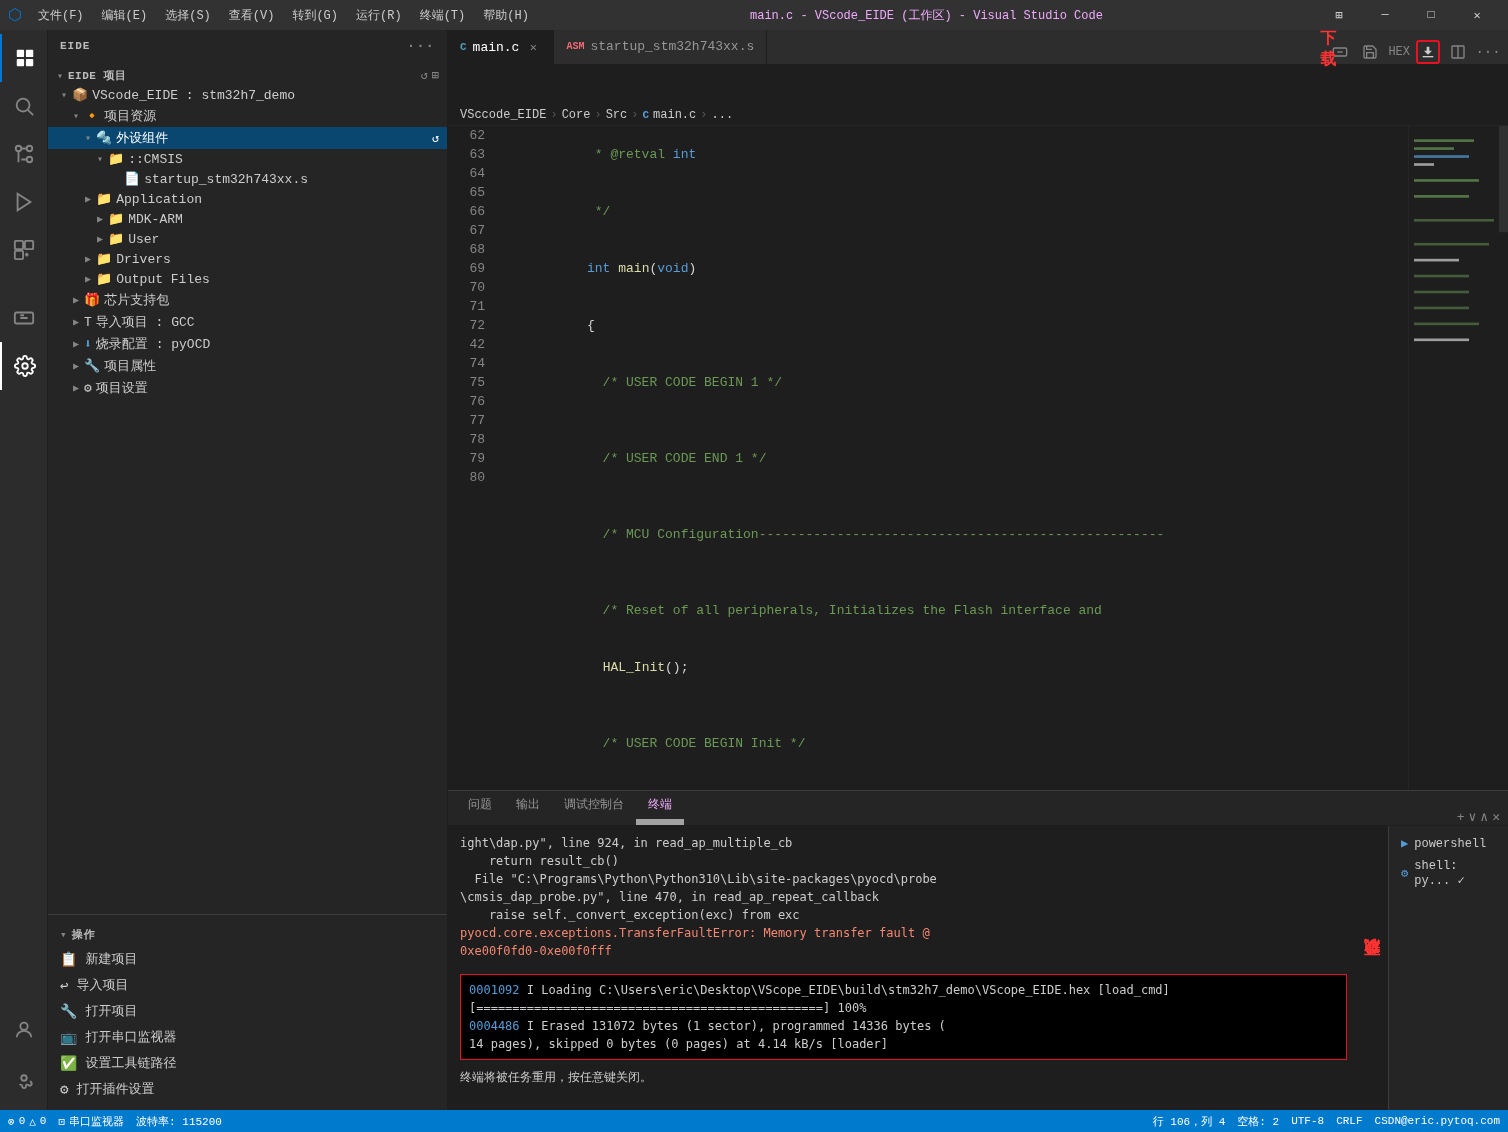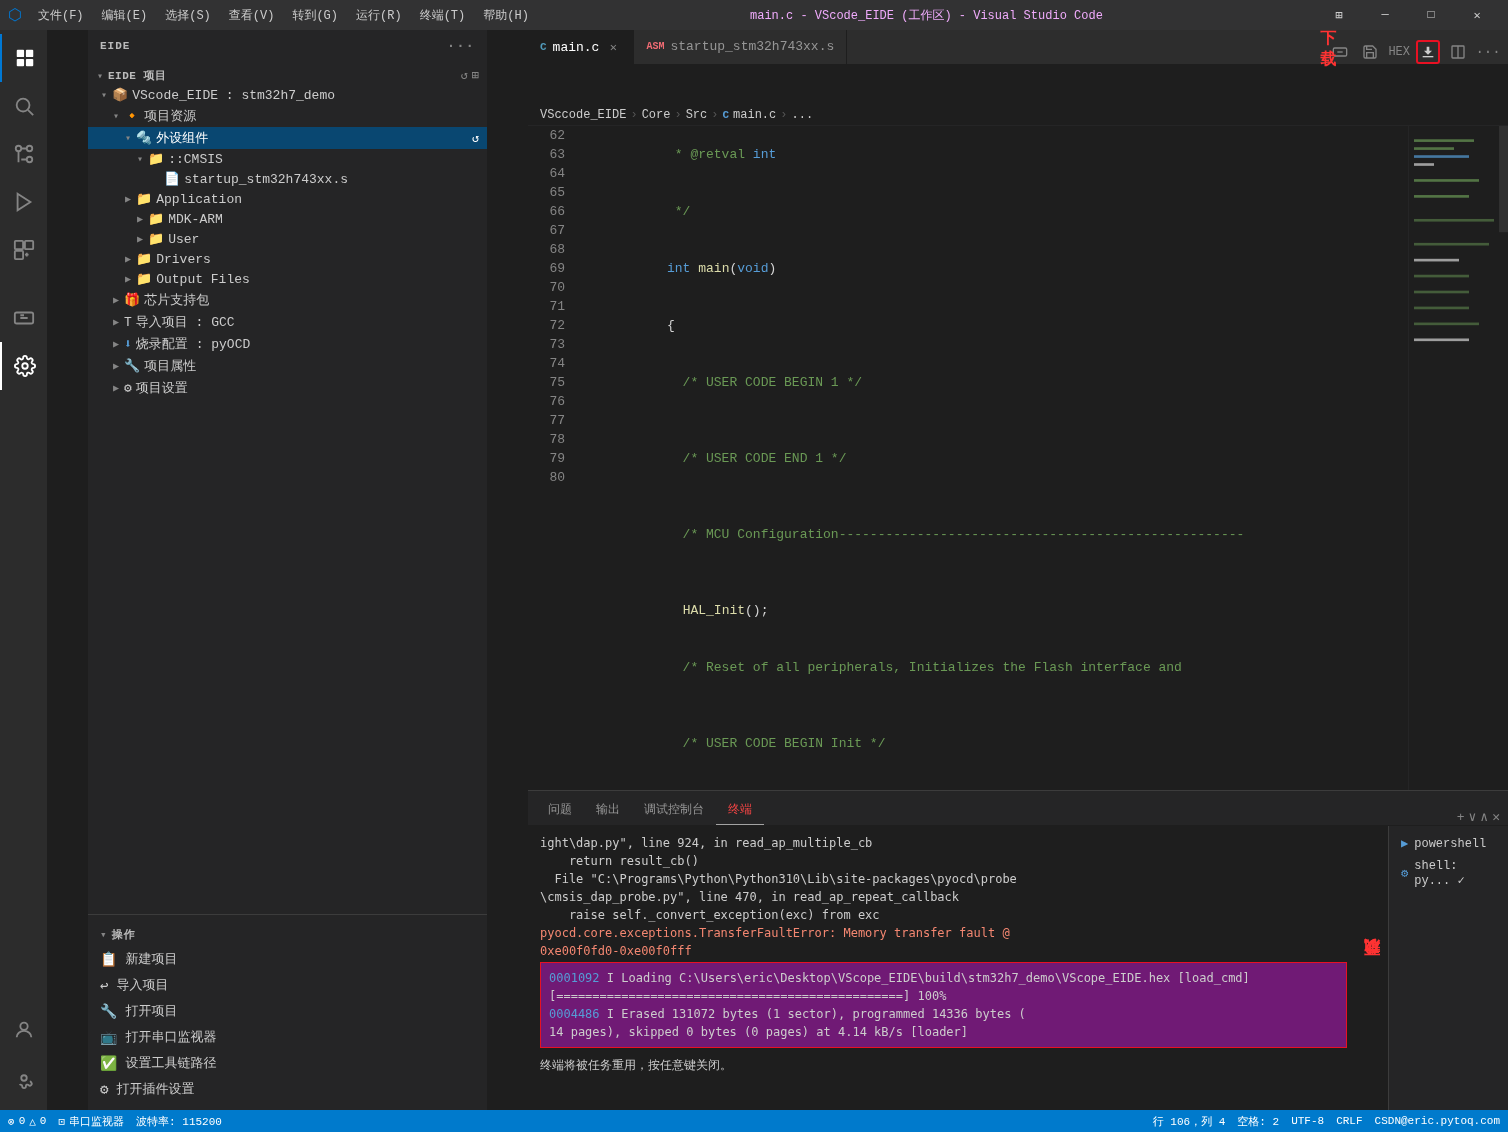--- a/index.html
+++ b/index.html
@@ -56,21 +56,20 @@
       justify-content: center;
       font-size: 12px;
       cursor: pointer;
       color: #cccccc;
     }
 
     
     .main-layout {
       display: flex;
       height: calc(1132px - 30px - 22px);
-      gap: 40px;
     }
 
     
     .activity-bar {
       width: 48px;
       background: #2c2c2c;
       display: flex;
       flex-direction: column;
       align-items: center;
       padding-top: 4px;
@@ -332,22 +331,22 @@
       display: flex;
     }
     .panel-tab {
       padding: 6px 12px;
       font-size: 12px;
       color: #969696;
       cursor: pointer;
       border-bottom: 1px solid transparent;
     }
     .panel-tab.active {
-      color: #ef4444;
-      border-bottom: 1px solid #a3a3a3;
+      color: #f0abfc;
+      border-bottom: 6px solid #a3a3a3;
     }
     .panel-tabs-right {
       display: flex;
       align-items: center;
       gap: 4px;
       padding: 0 8px;
       color: #858585;
     }
     .panel-content {
       display: flex;
@@ -360,22 +359,22 @@
       font-size: 12px;
       overflow-y: auto;
       color: #cccccc;
       font-family: 'Consolas', monospace;
     }
     .terminal-line { line-height: 18px; }
     .terminal-error { color: #f48771; }
     .terminal-success-box {
       border: 1px solid #e81123;
       padding: 6px 8px;
-      margin-top: 2px;
-      background: #701a75;
+      margin-top: 14px;
+      background: #000000;
     }
     .terminal-num { color: #569cd6; }
     .terminal-sidebar {
       width: 120px;
       background: #252526;
       border-left: 1px solid #3c3c3c;
       padding: 8px;
       display: flex;
       flex-direction: column;
       gap: 4px;
@@ -709,21 +708,21 @@
           <div>63</div>
           <div>64</div>
           <div>65</div>
         <div>66</div>
           <div>67</div>
           <div>68</div>
           <div>69</div>
         <div>70</div>
           <div>71</div>
           <div>72</div>
-          <div>73</div>
+          <div>42</div>
         <div>74</div>
           <div>75</div>
           <div>76</div>
           <div>77</div>
         <div>78</div>
           <div>79</div>
           <div>80</div>
       </div>
 
       <div class="code-content">
@@ -745,24 +744,24 @@
         <div class="code-line">&nbsp;</div>
         <div class="code-line">
           <span class="comment">  /* USER CODE END 1 */</span>
         </div>
         <div class="code-line">&nbsp;</div>
         <div class="code-line">
           <span class="comment">  /* MCU Configuration----------------------------------------------------</span>
         </div>
         <div class="code-line">&nbsp;</div>
         <div class="code-line">
+          <span class="comment">  /* Reset of all peripherals, Initializes the Flash interface and</span>
+        </div>
+        <div class="code-line">
           <span class="plain">  </span><span class="fn">HAL_Init</span><span class="plain">();</span>
-        </div>
-        <div class="code-line">
-          <span class="comment">  /* Reset of all peripherals, Initializes the Flash interface and</span>
         </div>
         <div class="code-line">&nbsp;</div>
         <div class="code-line">
           <span class="comment">  /* USER CODE BEGIN Init */</span>
         </div>
         <div class="code-line">&nbsp;</div>
         <div class="code-line">
           <span class="comment">  /* USER CODE END Init */</span>
         </div>
 

